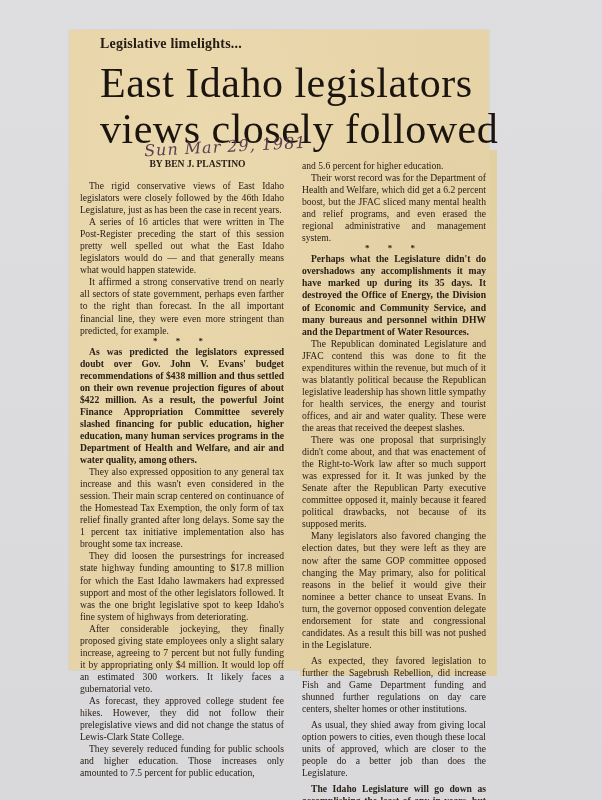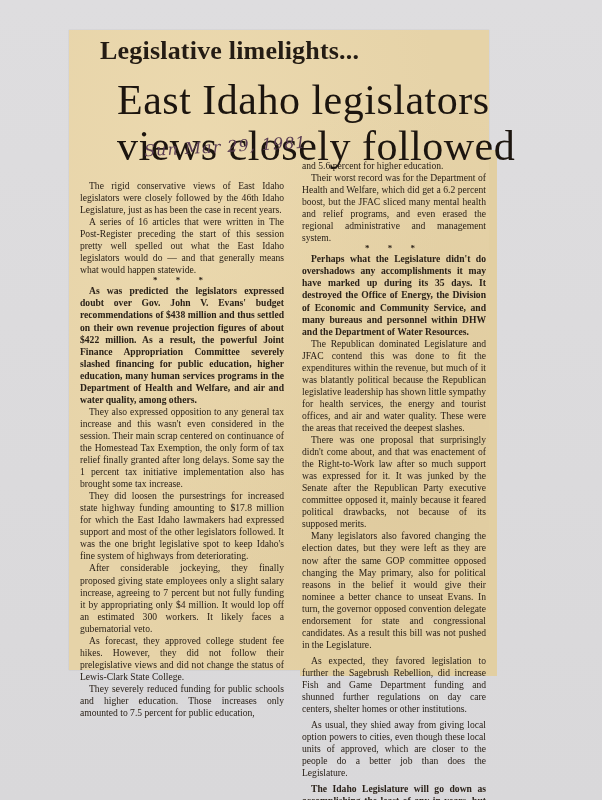--- a/index.html
+++ b/index.html
@@ -32,21 +32,21 @@
     background: #e2cfa2;
   }
   .clip-right {
     position: absolute;
     left: 489px; top: 150px;
     width: 8px; height: 526px;
     background: #e2cfa2;
   }
   .kicker {
     position: absolute; left: 100px; top: 36px;
-    font-size: 26px; font-weight: bold; letter-spacing: 0.2px;
+    font-size: 14px; font-weight: bold; letter-spacing: 0.2px;
     color: #241c14;
   }
   .headline {
     position: absolute; left: 100px; top: 62px; width: 380px;
     font-size: 42px; line-height: 42px; font-weight: normal;
     color: #1c150f; letter-spacing: 0.5px;
   }
   .headline .l1, .headline .l2 { display: block; white-space: nowrap; }
   .headline .l2 { margin-top: 4px; }
   .handwritten {
@@ -76,33 +76,35 @@
 </head>
 <body>
 
 <div class="page-bg"></div>
 <div class="clipping"></div>
 <div class="clip-right"></div>
 <div class="clip-tail"></div>
 
 <div class="kicker">Legislative limelights...</div>
 
-<h1 class="headline" style="margin:17px;">
+<h1 class="headline" style="margin:0;">
   <span class="l1">East Idaho legislators</span>
   <span class="l2">views closely followed</span>
 </h1>
 
 <div class="handwritten">Sun Mar 29, 1981</div>
 
 <div class="byline">
+  <div>BY BEN J. PLASTINO</div>
 </div>
 
 <div class="col col-left" id="col-left">
     <p class="">The rigid conservative views of East Idaho legislators were closely followed by the 46th Idaho Legislature, just as has been the case in recent years.</p>
     <p class="">A series of 16 articles that were written in The Post-Register preceding the start of this session pretty well spelled out what the East Idaho legislators would do — and that generally means what would happen statewide.</p>
+    <p class="">It affirmed a strong conservative trend on nearly all sectors of state government, perhaps even farther to the right than forecast. In the all important financial line, they were even more stringent than predicted, for example.</p>
     <div class="stars">* * *</div>
     <p class="bold">As was predicted the legislators expressed doubt over Gov. John V. Evans' budget recommendations of $438 million and thus settled on their own revenue projection figures of about $422 million. As a result, the powerful Joint Finance Appropriation Committee severely slashed financing for public education, higher education, many human services programs in the Department of Health and Welfare, and air and water quality, among others.</p>
     <p class="">They also expressed opposition to any general tax increase and this wasn't even considered in the session. Their main scrap centered on continuance of the Homestead Tax Exemption, the only form of tax relief finally granted after long delays. Some say the 1 percent tax initiative implementation also has brought some tax increase.</p>
     <p class="">They did loosen the pursestrings for increased state highway funding amounting to $17.8 million for which the East Idaho lawmakers had expressed support and most of the other legislators followed. It was the one bright legislative spot to keep Idaho's fine system of highways from deteriorating.</p>
     <p class="">After considerable jockeying, they finally proposed giving state employees only a slight salary increase, agreeing to 7 percent but not fully funding it by appropriating only $4 million. It would lop off an estimated 300 workers. It likely faces a gubernatorial veto.</p>
     <p class="">As forecast, they approved college student fee hikes. However, they did not follow their prelegislative views and did not change the status of Lewis-Clark State College.</p>
     <p class="">They severely reduced funding for public schools and higher education. Those increases only amounted to 7.5 percent for public education,</p>
   </div>
 <div class="col col-right" id="col-right">
     <p class="" style="text-indent: 0px;">and 5.6 percent for higher education.</p>

